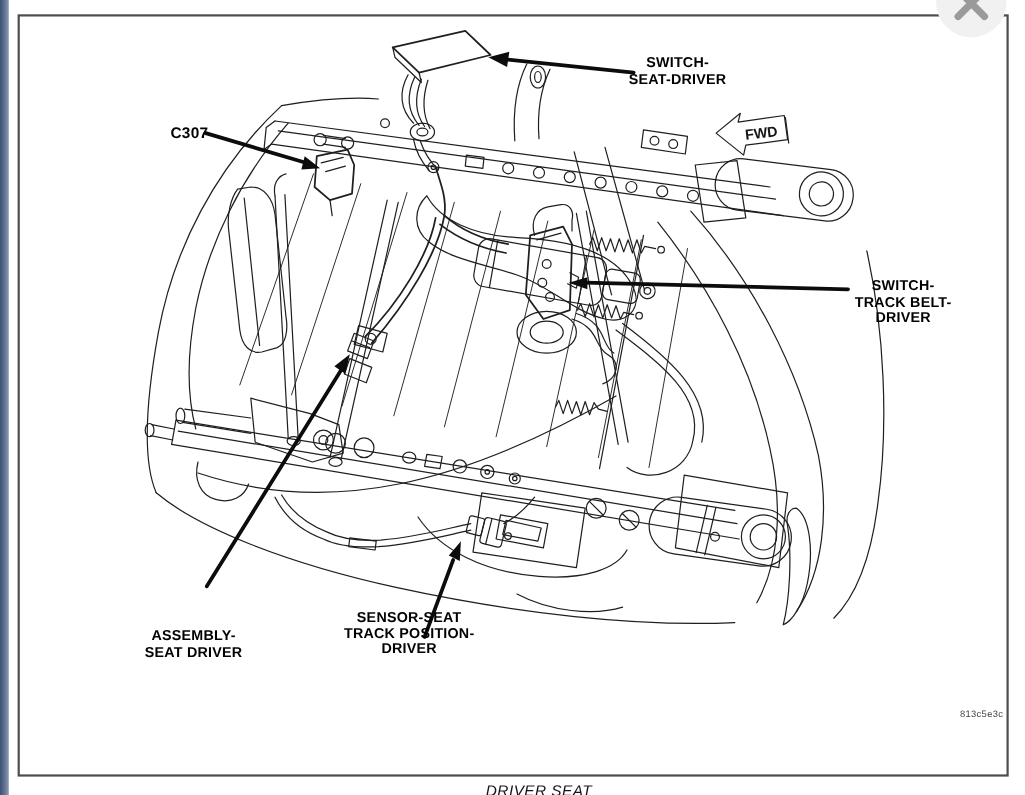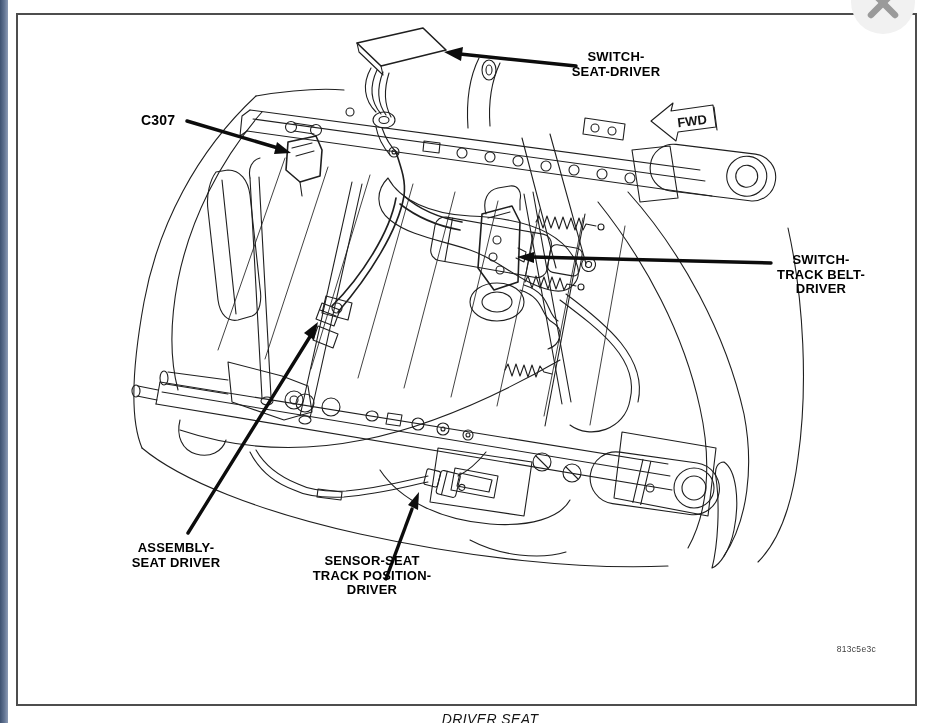--- a/index.html
+++ b/index.html
@@ -23,23 +23,23 @@
   #art .thick{stroke-width:1.6;}
   #art .arrow{stroke-width:3.4;stroke:#0c0c0c;}
   #art .ahead{fill:#0c0c0c;stroke:none;}
   #art text{stroke:none;fill:#141414;font-family:"Liberation Sans",sans-serif;
     font-weight:bold;font-size:13px;}
   .callout{
     position:absolute;color:#000;font-weight:bold;font-size:13px;line-height:14.5px;
     text-align:center;letter-spacing:.2px;white-space:nowrap;
   }
   .callout span{display:block;}
-  #callout-c307{font-size:14px;text-align:left;}
+  #callout-c307{font-size:14px;text-align:left;margin-left:14px;}
   #figure-code{
-    position:absolute;left:820px;top:644px;width:56px;text-align:right;
+    position:absolute;left:856px;top:644px;width:56px;text-align:right;
     font-size:8.5px;color:#3f3f3f;letter-spacing:.3px;
   }
   #figure-caption{
     position:absolute;left:370px;top:711px;width:240px;text-align:center;
     font-style:italic;font-size:14px;color:#141414;letter-spacing:.4px;
   }
   #close-button{
     position:absolute;left:851px;top:-30px;width:64px;height:64px;border-radius:50%;
     background:#f1f1f1;cursor:pointer;
   }
@@ -295,21 +295,21 @@
   <div class="callout" id="callout-c307" style="left:141px;top:113px;width:60px;">
     <span>C307</span>
   </div>
 
   <div class="callout" id="callout-switch-seat-belt-driver" style="left:761px;top:253px;width:120px;">
     <span>SWITCH-</span>
     <span>TRACK BELT-</span>
     <span>DRIVER</span>
   </div>
 
-  <div class="callout" id="callout-assembly-seat-motor" style="left:116px;top:541px;width:120px;">
+  <div class="callout" id="callout-assembly-seat-motor" style="left:116px;top:571px;width:120px;">
     <span>ASSEMBLY-</span>
     <span>SEAT DRIVER</span>
   </div>
 
   <div class="callout" id="callout-sensor-seat-track-position-driver" style="left:302px;top:554px;width:140px;">
     <span>SENSOR-SEAT</span>
     <span>TRACK POSITION-</span>
     <span>DRIVER</span>
   </div>
 

